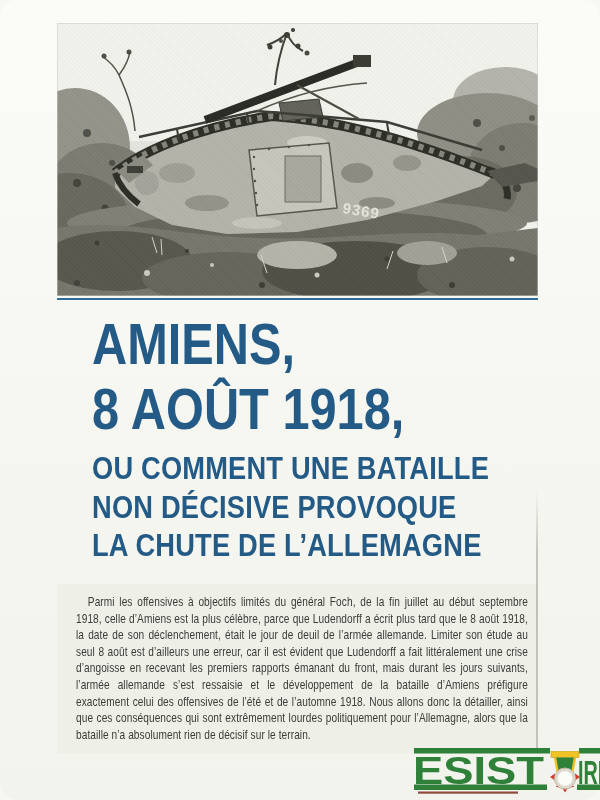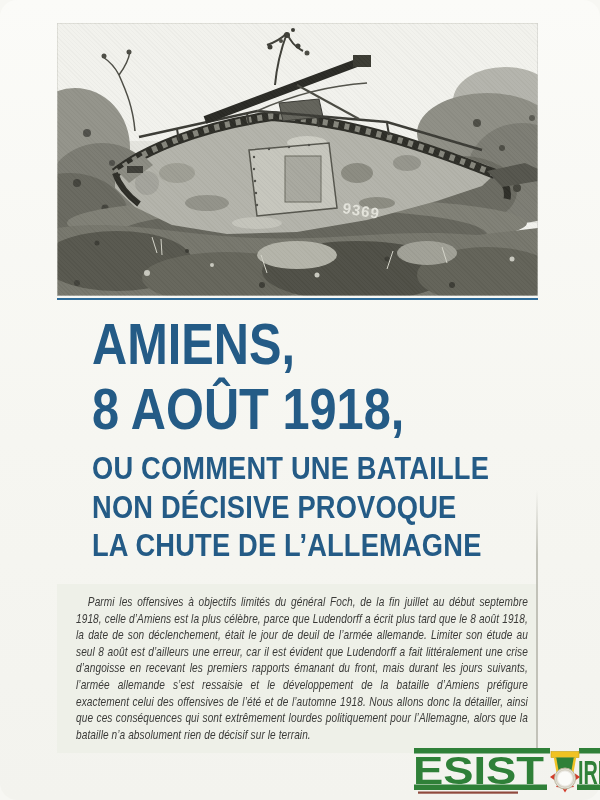--- a/index.html
+++ b/index.html
@@ -18,21 +18,21 @@
   .title{position:absolute;left:92px;top:311px;margin:0;font-weight:bold;
      font-size:58px;line-height:65px;color:#245b86;letter-spacing:0px;
      transform:scaleX(.84);transform-origin:0 0;white-space:nowrap;}
   .title span{display:block;}
   .subtitle{position:absolute;left:92px;top:450px;margin:0;font-weight:bold;
      font-size:31px;line-height:38.6px;color:#245b86;letter-spacing:.2px;
      transform:scaleX(.88);transform-origin:0 0;white-space:nowrap;}
   .subtitle span{display:block;}
 
   
-  .intro{position:absolute;left:57px;top:584px;width:481px;height:169px;background:#eef0e8;font-style:italic;}
+  .intro{position:absolute;left:57px;top:584px;width:481px;height:169px;background:#eef0e8;}
   .intro p{position:absolute;left:19px;top:10px;width:572px;margin:0;
      transform:scaleX(.79);transform-origin:0 0;
      font-size:12.8px;line-height:16.6px;color:#3a3a38;text-align:justify;
      text-indent:15px;letter-spacing:.1px;}
 
   
   .scanline{position:absolute;left:536px;top:490px;width:2px;height:258px;
      background:linear-gradient(180deg,rgba(200,200,190,0) 0%,rgba(186,186,176,.85) 25%,rgba(186,186,176,.85) 100%);}
 
   

